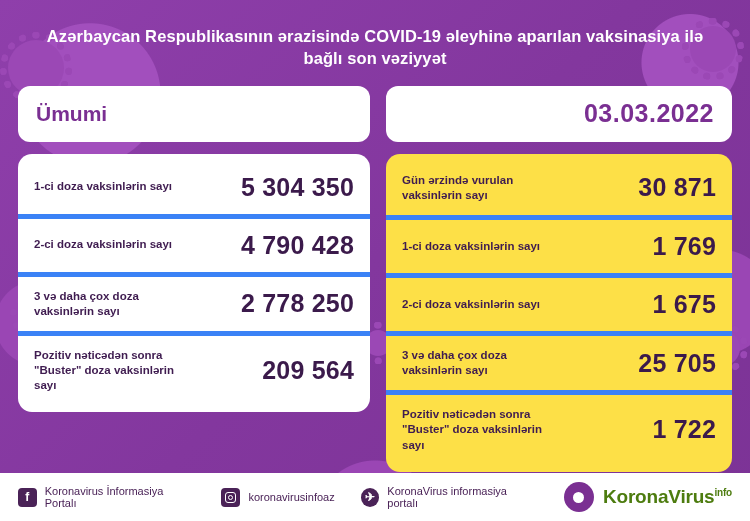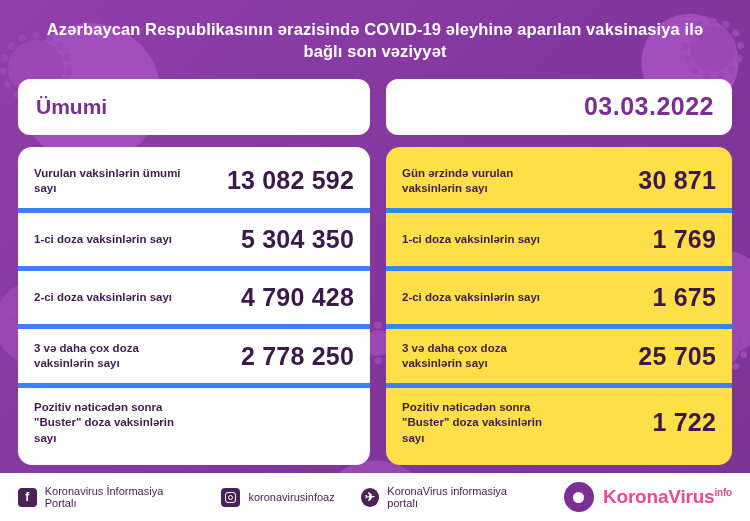--- a/index.html
+++ b/index.html
@@ -32,21 +32,21 @@
     position: absolute; inset: -8px;
     border-radius: 50%;
     border: 7px dotted #9b48b5;
   }
   .v1 { width: 56px; height: 56px; left: 8px; top: 40px; }
   .v2 { width: 46px; height: 46px; right: 14px; top: 26px; }
   .v3 { width: 30px; height: 30px; left: 18px; top: 300px; }
   .v4 { width: 36px; height: 36px; right: 10px; top: 330px; }
   .v5 { width: 26px; height: 26px; left: 365px; top: 330px; }
 
-  .wrap { position: relative; z-index: 2; padding: 14px 18px 0 18px; }
+  .wrap { position: relative; z-index: 2; padding: 21px 18px 0 18px; }
 
   .title {
     text-align: center;
     color: #ffffff;
     font-size: 16.5px;
     font-weight: bold;
     line-height: 1.35;
     letter-spacing: 0.1px;
     padding: 4px 26px 0 26px;
   }
@@ -174,21 +174,21 @@
   .brand-sun::after {
     content: "";
     position: absolute;
     left: 50%; top: 50%;
     width: 11px; height: 11px;
     margin: -5.5px 0 0 -5.5px;
     border-radius: 50%;
     background: #ffffff;
   }
   .brand-text {
-    color: #ec4899;
+    color: #4d7c0f;
     font-size: 19px;
     font-weight: bold;
     letter-spacing: -0.2px;
   }
   .brand-text .info {
     font-size: 10px;
     vertical-align: super;
     font-weight: bold;
   }
 </style>
@@ -207,37 +207,34 @@
   <div class="title">Azərbaycan Respublikasının ərazisində COVID-19 əleyhinə aparılan vaksinasiya ilə bağlı son vəziyyət</div>
 
   <div class="columns">
 
     <div class="col col-left">
       <div class="header-card left">
         <span class="header-label">Ümumi</span>
       </div>
       <div class="panel dark">
         <div class="row row-tall">
-          <span class="row-label">Vurulan vaksinlərin ümumi sayı</span>
-          <span class="row-value">13 082 592</span>
-        </div>
-        <div class="row row-tall">
           <span class="row-label">1-ci doza vaksinlərin sayı</span>
           <span class="row-value">5 304 350</span>
         </div>
         <div class="row row-tall">
           <span class="row-label">2-ci doza vaksinlərin sayı</span>
           <span class="row-value">4 790 428</span>
         </div>
         <div class="row row-tall">
           <span class="row-label">3 və daha çox doza vaksinlərin sayı</span>
           <span class="row-value">2 778 250</span>
         </div>
         <div class="row row-tall">
           <span class="row-label">Pozitiv nəticədən sonra "Buster" doza vaksinlərin sayı</span>
+          <span class="row-value">209 564</span>
         </div>
       </div>
     </div>
 
     <div class="col col-right">
       <div class="header-card right">
         <span class="header-date">03.03.2022</span>
       </div>
       <div class="panel">
         <div class="row row-tall">

